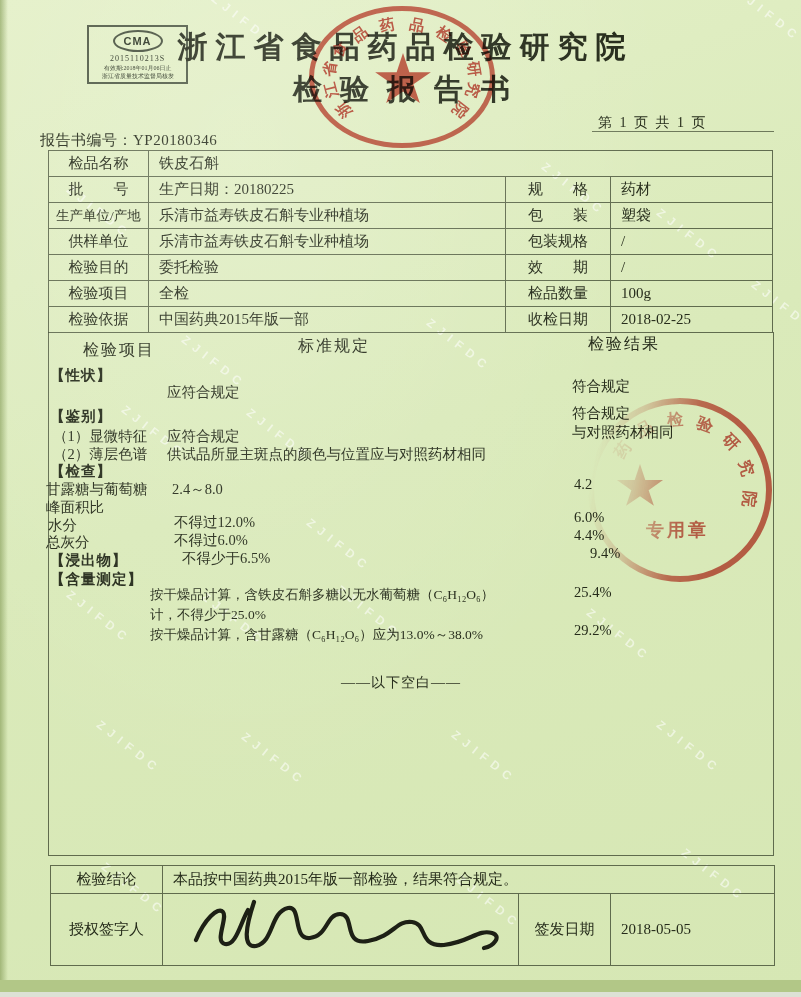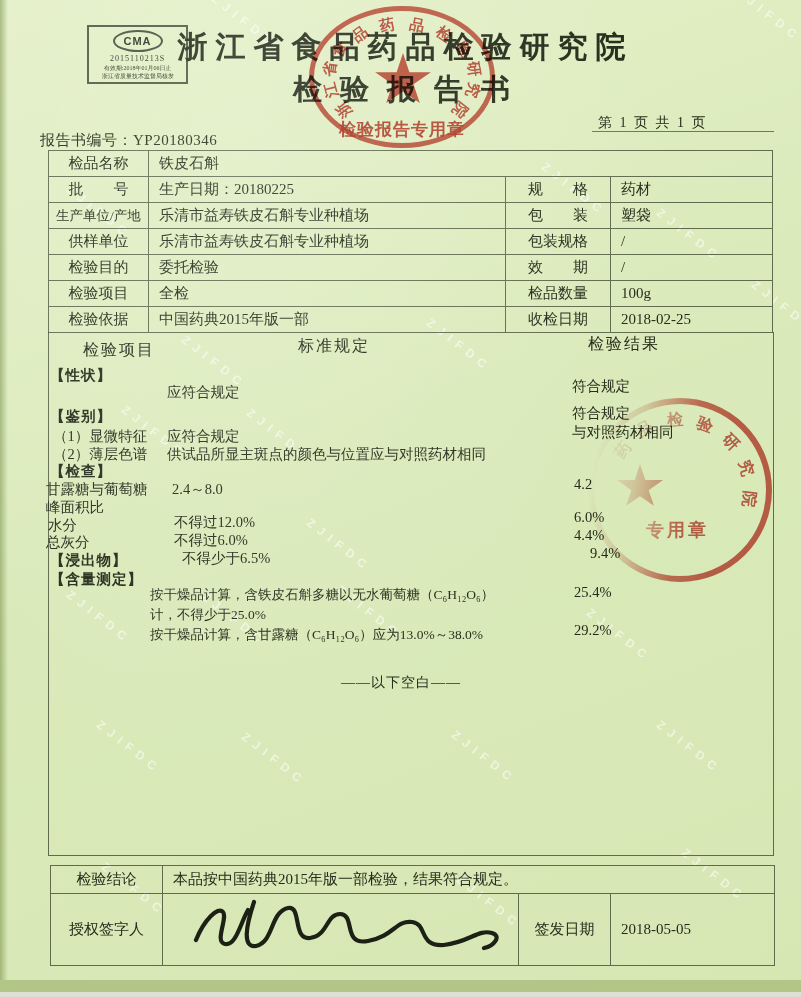--- a/index.html
+++ b/index.html
@@ -221,21 +221,20 @@
   <svg class="sig-svg" width="330" height="80" viewBox="0 0 330 80">
     <path d="M16 56 C24 36 38 22 43 28 C48 34 34 58 45 60 C56 62 60 40 68 26
              M74 18 C66 42 62 64 76 62 C94 58 90 28 108 24 C122 21 112 56 130 54
              C148 52 146 30 160 30 C176 30 162 62 188 57 C214 52 216 36 232 38
              C248 40 238 63 264 61 C290 58 298 45 312 49 C322 52 314 62 304 64" fill="none" stroke="#1d2015" stroke-width="4.2" stroke-linecap="round" stroke-linejoin="round"></path>
   </svg>
 
   <div id="seal1" class="seal">
     <div class="seal-ring"></div>
     <div class="star" style="left:65px;top:47px;width:58px;height:55px;"></div>
-    <div class="seal1-bottom">检验报告专用章</div>
   <span class="arc-ch" style="left: 25.4752px; top: 93.6301px; font-size: 15px; transform: rotate(-128deg);">浙</span>
       <span class="arc-ch" style="left: 12.3983px; top: 74.4736px; font-size: 15px; transform: rotate(-104.727deg);">江</span>
       <span class="arc-ch" style="left: 10.8104px; top: 53.1245px; font-size: 15px; transform: rotate(-81.4545deg);">省</span>
       <span class="arc-ch" style="left: 20.97px; top: 33.0571px; font-size: 15px; transform: rotate(-58.1818deg);">食</span>
       <span class="arc-ch" style="left: 41.2239px; top: 17.5368px; font-size: 15px; transform: rotate(-34.9091deg);">品</span>
       <span class="arc-ch" style="left: 68.2759px; top: 9.08929px; font-size: 15px; transform: rotate(-11.6364deg);">药</span>
       <span class="arc-ch" style="left: 97.7241px; top: 9.08929px; font-size: 15px; transform: rotate(11.6364deg);">品</span>
       <span class="arc-ch" style="left: 124.776px; top: 17.5368px; font-size: 15px; transform: rotate(34.9091deg);">检</span>
       <span class="arc-ch" style="left: 145.03px; top: 33.0571px; font-size: 15px; transform: rotate(58.1818deg);">验</span>
       <span class="arc-ch" style="left: 155.19px; top: 53.1245px; font-size: 15px; transform: rotate(81.4545deg);">研</span>

